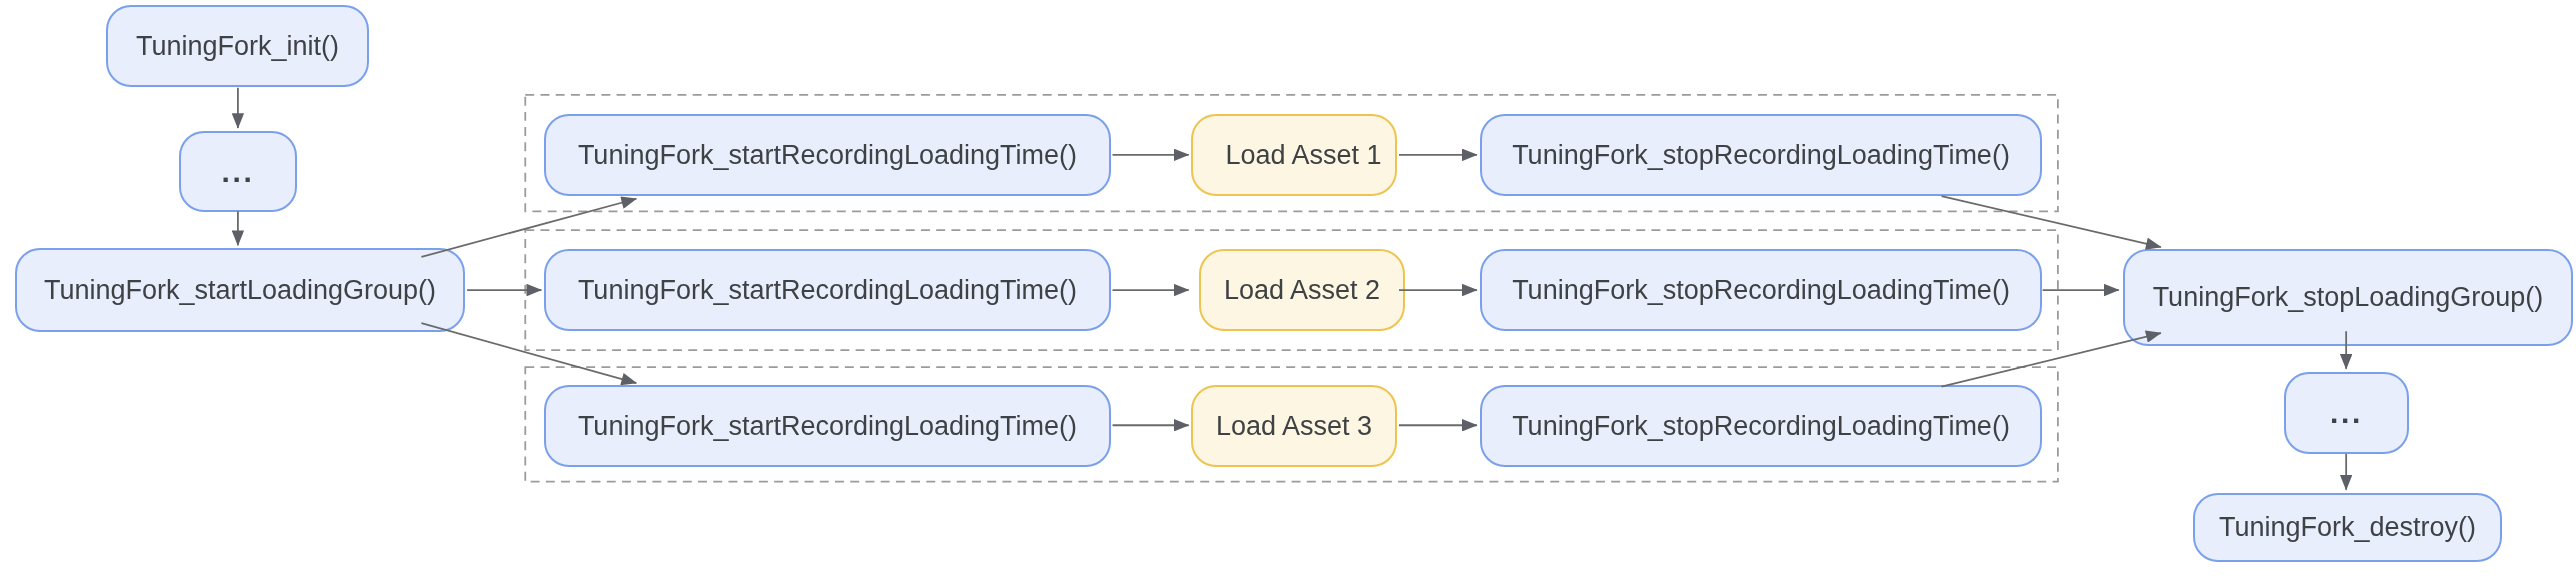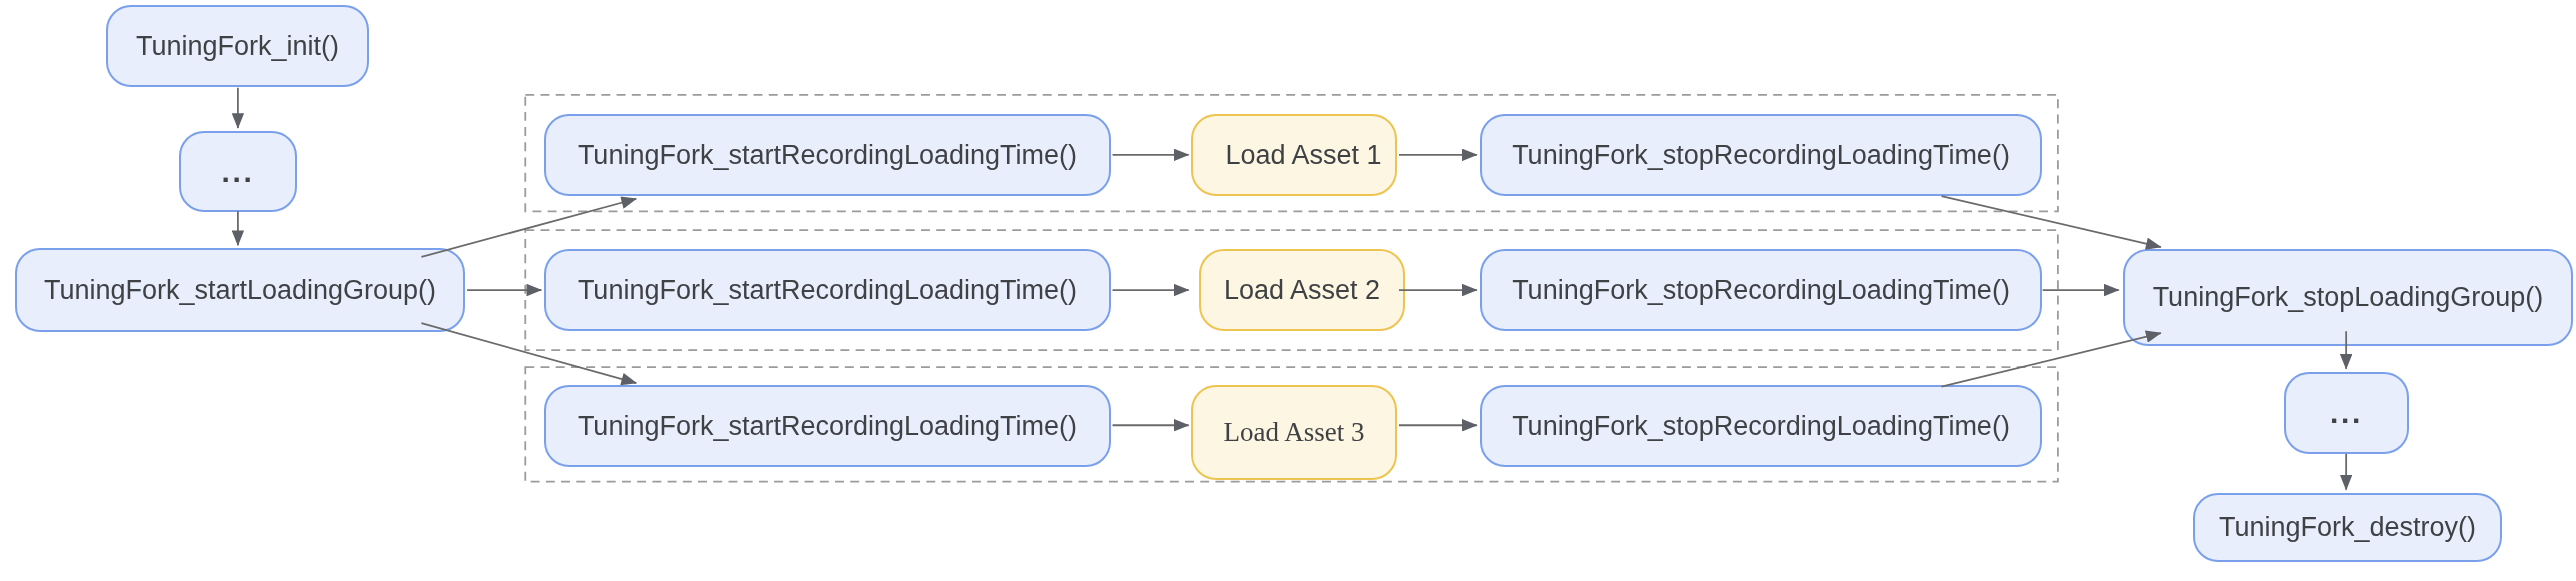--- a/index.html
+++ b/index.html
@@ -106,21 +106,21 @@
 
   <div class="node blue" style="left:544px;top:114px;width:567px;height:82px;">TuningFork_startRecordingLoadingTime()</div>
   <div class="node asset" style="left:1191px;top:114px;width:206px;height:82px;padding-left:19px;">Load Asset 1</div>
   <div class="node blue" style="left:1480px;top:114px;width:562px;height:82px;">TuningFork_stopRecordingLoadingTime()</div>
 
   <div class="node blue" style="left:544px;top:249px;width:567px;height:82px;">TuningFork_startRecordingLoadingTime()</div>
   <div class="node asset" style="left:1191px;top:249px;width:206px;height:82px;margin-left:8px;">Load Asset 2</div>
   <div class="node blue" style="left:1480px;top:249px;width:562px;height:82px;">TuningFork_stopRecordingLoadingTime()</div>
 
   <div class="node blue" style="left:544px;top:385px;width:567px;height:82px;">TuningFork_startRecordingLoadingTime()</div>
-  <div class="node asset" style="left:1191px;top:385px;width:206px;height:95px;font-family:Liberation Serif, serif;">Load Asset 3</div>
+  <div class="node asset" style="left:1191px;top:385px;width:206px;height:82px;">Load Asset 3</div>
   <div class="node blue" style="left:1480px;top:385px;width:562px;height:82px;">TuningFork_stopRecordingLoadingTime()</div>
 
   <div class="node blue" style="left:2123px;top:249px;width:450px;height:97px;">TuningFork_stopLoadingGroup()</div>
 
   <div class="node blue dots" style="left:2284px;top:372px;width:125px;height:82px;">...</div>
 
   <div class="node blue" style="left:2193px;top:493px;width:309px;height:69px;">TuningFork_destroy()</div>
 
 </div>
 

